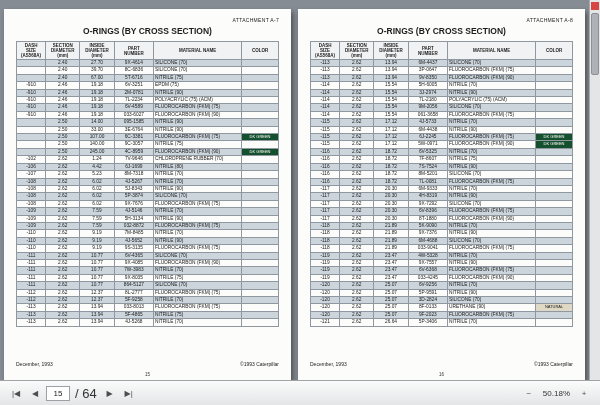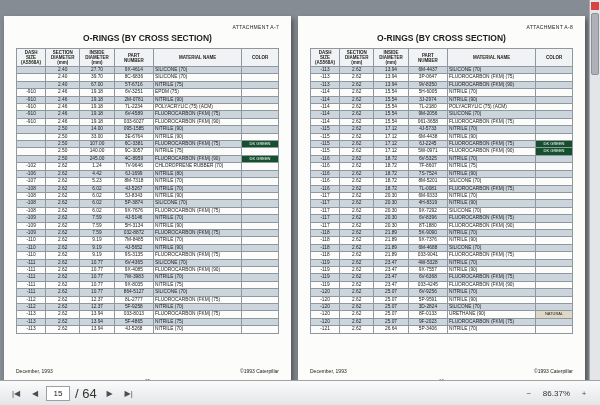--- a/index.html
+++ b/index.html
@@ -4,21 +4,21 @@
 <style>
   html,body{margin:0;padding:0;}
   body{
     width:600px;height:405px;overflow:hidden;
     font-family:"Liberation Sans",sans-serif;
     background:#868c93;
   }
   .viewer{position:relative;width:600px;height:405px;background:#868c93;}
   .pages{
     position:absolute;left:0;top:0;right:11px;bottom:25px;
-    display:flex;justify-content:center;align-items:flex-start;
+    display:flex;justify-content:center;align-items:flex-end;
     gap:7px;padding-top:16px;
   }
   .page{
     width:287px;height:371px;background:#fcfcfb;
     box-shadow:2px 3px 5px rgba(0,0,0,.45);
     padding:8px 12px;box-sizing:border-box;position:relative;
     color:#1c1c1c;
   }
   .attachment{text-align:right;font-size:5px;letter-spacing:.3px;}
   .page-title{text-align:center;font-weight:bold;font-size:8.5px;margin:3px 0 5px 0;}
@@ -750,19 +750,19 @@
     </button>
     <button class="tb-btn">
       <span>▶|</span>
     </button>
 
     <div class="tb-spacer"></div>
 
     <button class="tb-btn">
       <span>−</span>
     </button>
-    <span class="zoom-val">86.37%</span>
+    <span class="zoom-val">50.18%</span>
     <button class="tb-btn">
       <span>+</span>
     </button>
   </div>
 
 </div>
 
 </body></html>

